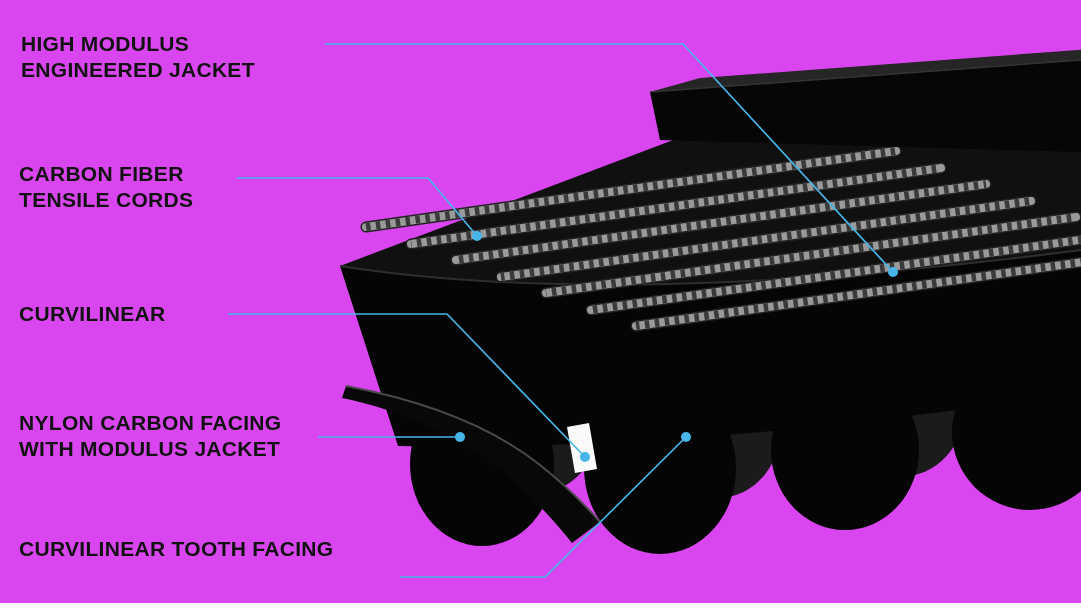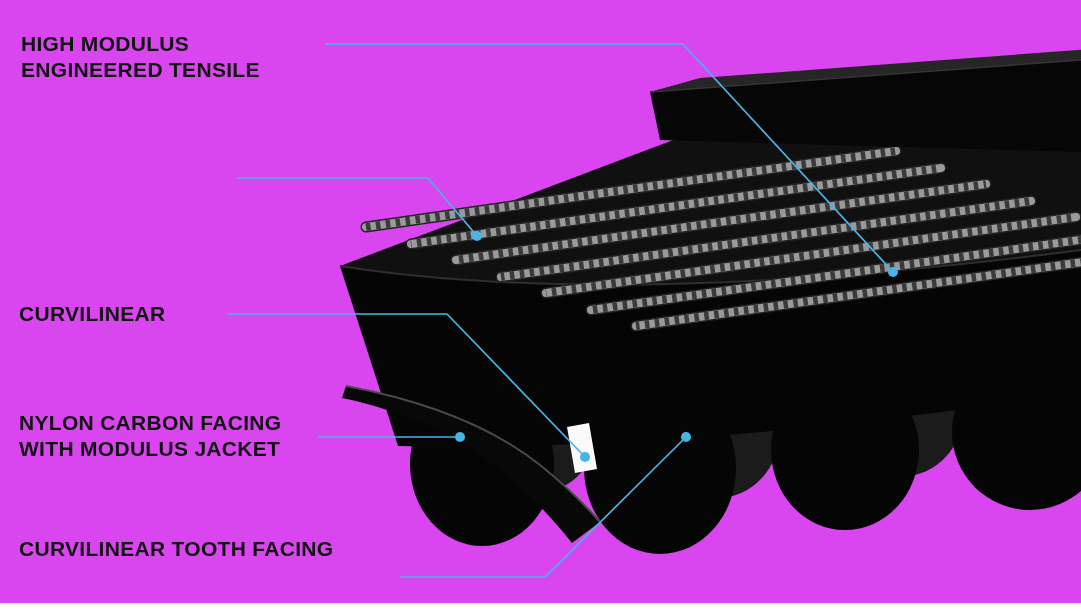--- a/index.html
+++ b/index.html
@@ -125,23 +125,27 @@
       <polyline class="leader" points="318,437 458,437"></polyline>
       <circle class="dot" cx="460" cy="437" r="5"></circle>
 
       <polyline class="leader" points="400,577 545,577 686,437"></polyline>
       <circle class="dot" cx="686" cy="437" r="5"></circle>
     </g>
   </svg>
 
   <div class="callout" id="c1">
     <span>HIGH MODULUS</span>
-    <span>ENGINEERED TENSILE</span>
+    <span>ENGINEERED JACKET</span>
   </div>
 
+  <div class="callout" id="c2">
+    <span>CARBON FIBER</span>
+    <span>TENSILE CORDS</span>
+  </div>
 
   <div class="callout" id="c3">
     <span>CURVILINEAR</span>
   </div>
 
   <div class="callout" id="c4">
     <span>NYLON CARBON FACING</span>
     <span>WITH MODULUS JACKET</span>
   </div>
 

